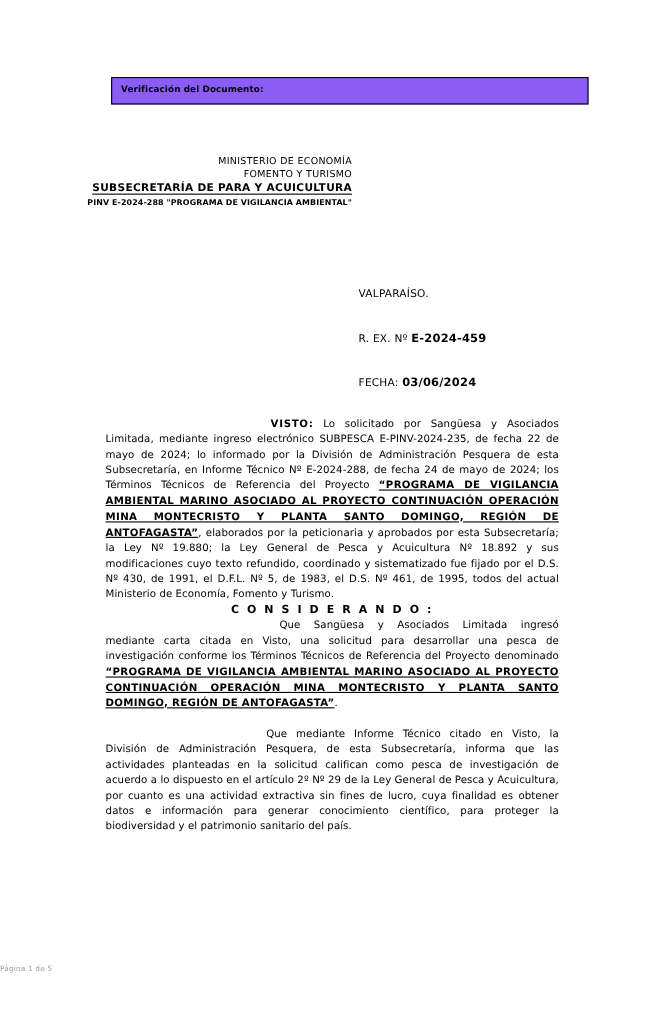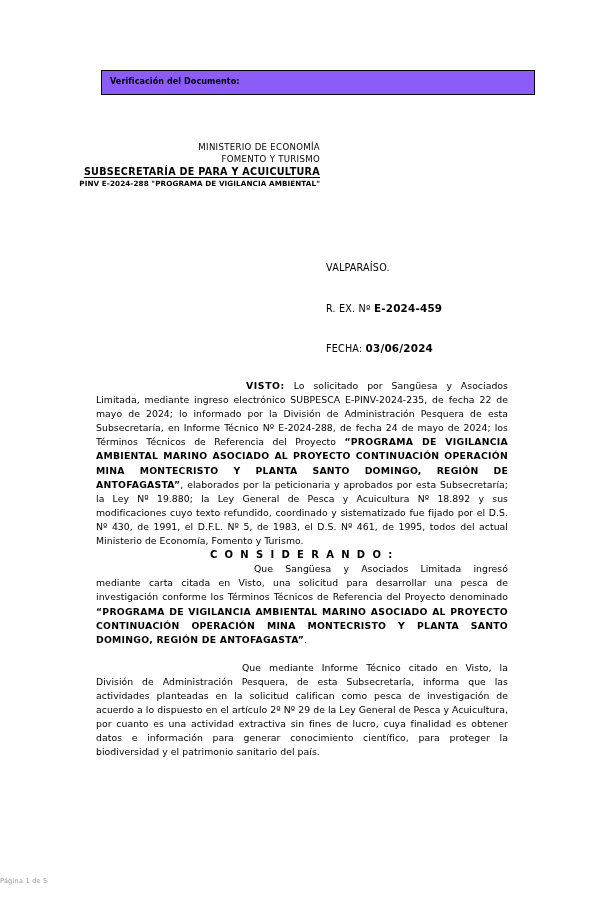--- a/index.html
+++ b/index.html
@@ -141,21 +141,21 @@
     text-align: justify;
     letter-spacing: 0.05px;
   }
   .body-text p {
     margin: 0;
   }
   .p-indent { text-indent: 150px; }
   .p-indent2 { text-indent: 158px; }
   .p-indent3 { text-indent: 146px; }
   .visto-lead { font-weight: bold; letter-spacing: 0.6px; }
-  .proj-title { font-weight: bold; letter-spacing: 0.25px; }
+  .proj-title { font-weight: bold; letter-spacing: 0.25px; text-decoration: underline; }
 
   .considerando {
     margin: 15px 0 15px 0;
     text-align: center;
     font-weight: bold;
     font-size: 10px;
     letter-spacing: 1.9px;
     text-indent: 0;
   }
   .gap { height: 14px; }

